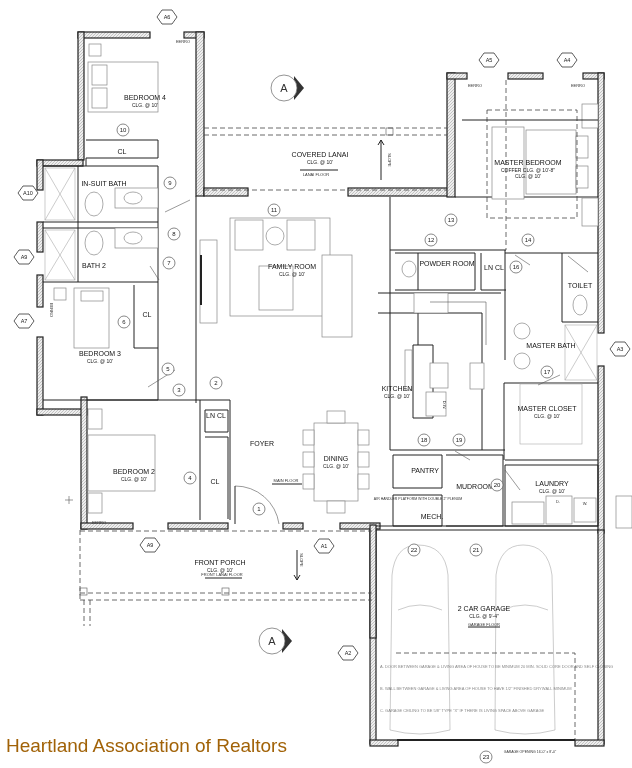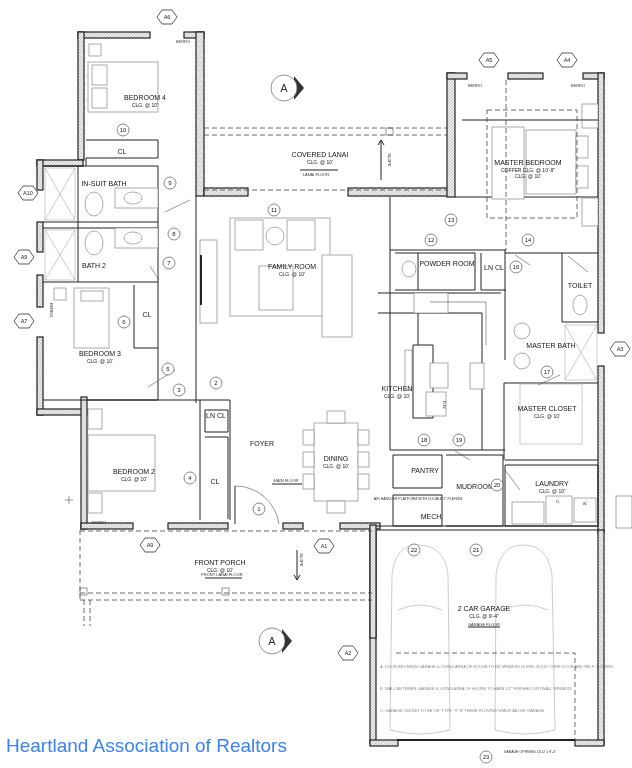--- a/index.html
+++ b/index.html
@@ -9,21 +9,21 @@
   .line{stroke:#222;stroke-width:1;fill:none;}
   .thin{stroke:#555;stroke-width:0.6;fill:none;}
   .faint{stroke:#aaa;stroke-width:0.6;fill:none;}
   .dash{stroke:#444;stroke-width:0.8;fill:none;stroke-dasharray:5,3;}
   .furn{stroke:#888;stroke-width:0.7;fill:#fff;}
   .lbl{font-family:"Liberation Sans",sans-serif;font-size:7px;fill:#111;text-anchor:middle;}
   .sub{font-family:"Liberation Sans",sans-serif;font-size:5px;fill:#222;text-anchor:middle;}
   .tiny{font-family:"Liberation Sans",sans-serif;font-size:4px;fill:#333;text-anchor:middle;}
   .tag{font-family:"Liberation Sans",sans-serif;font-size:5.5px;fill:#222;text-anchor:middle;}
   .num{font-family:"Liberation Sans",sans-serif;font-size:6px;fill:#222;text-anchor:middle;}
-  .watermark{position:absolute;left:6px;top:735px;font-size:19px;color:#3b82f6;font-family:"Liberation Sans",sans-serif;letter-spacing:0px;}
+  .watermark{position:absolute;left:6px;top:735px;font-size:19px;color:#a16207;font-family:"Liberation Sans",sans-serif;letter-spacing:0px;}
 </style>
 </head>
 <body>
 
 <svg width="632" height="768" viewBox="0 0 632 768" xmlns="http://www.w3.org/2000/svg">
   <defs>
     <pattern id="hatch" width="3" height="3" patternUnits="userSpaceOnUse">
       <rect width="3" height="3" fill="#eee"></rect>
       <path d="M0,3 L3,0" stroke="#999" stroke-width="0.5"></path>
     </pattern>

